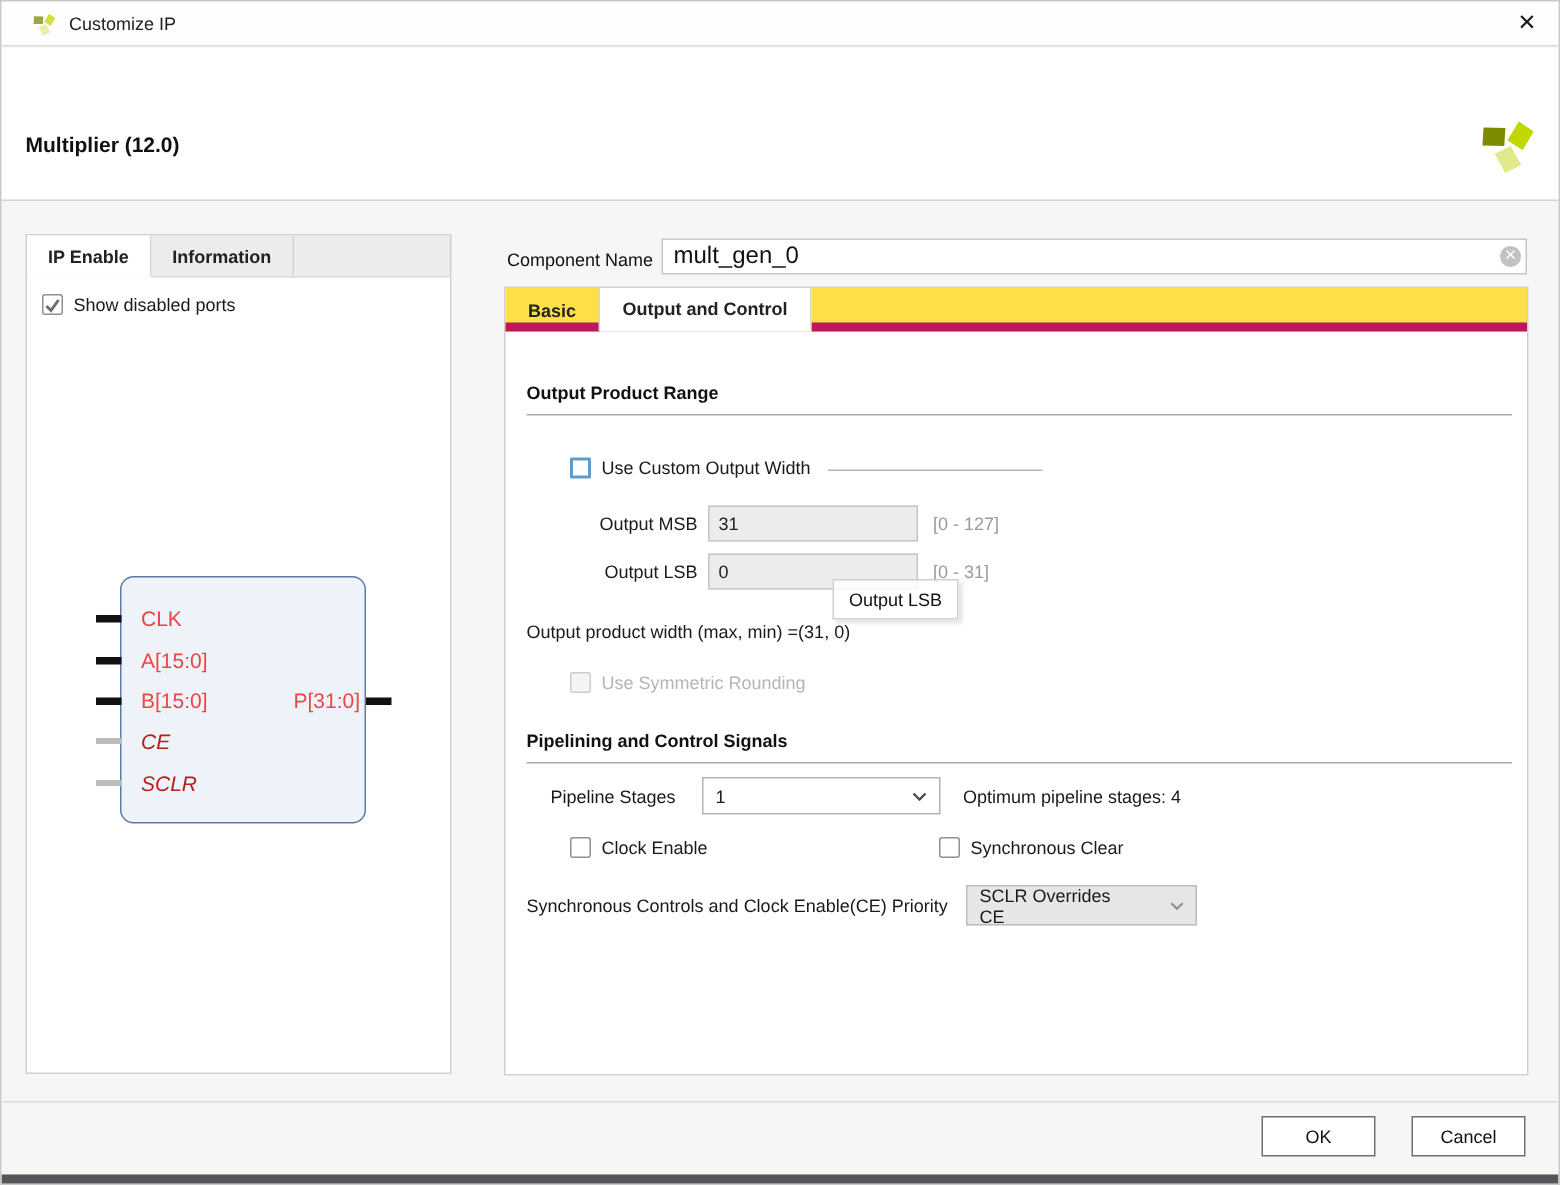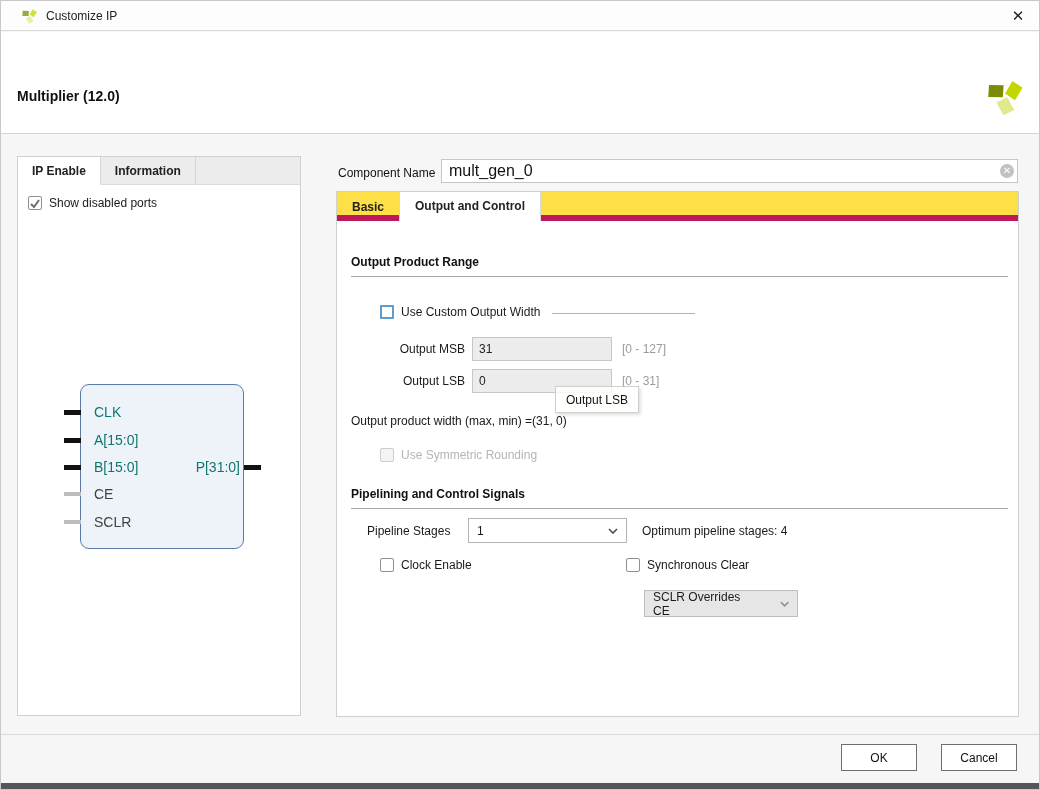--- a/index.html
+++ b/index.html
@@ -49,22 +49,22 @@
         display:inline-flex; align-items:center; justify-content:center; flex:0 0 auto; cursor:pointer; }
   .cb.blue { border:2px solid #5e9ccc; border-radius:1px; }
   .cb.disabled { border-color:#cccccc; background:#f4f4f4; cursor:default; }
   .cb svg { display:block; }
   
   .sym-box { position:absolute; left:62px; top:227px; width:164px; height:165px;
              background:#eef3fa; border:1px solid #5c7aa8; border-radius:9px; }
   .port-row { position:absolute; height:18px; display:flex; align-items:center; }
   .stub { position:absolute; height:5px; width:17px; background:#111; }
   .stub.dis { height:4px; background:#bcbcbc; }
-  .pname { font-size:14px; color:#0f766e; }
-  .pname.dis { color:#404040; }
+  .pname { font-size:14px; color:#ef4444; }
+  .pname.dis { color:#b91c1c;font-style:italic; }
   
   .comp-label { position:absolute; left:337px; top:31px; font-size:12px; color:#111; }
   .comp-input { position:absolute; left:440px; top:24px; width:577px; height:24px; background:#fff;
                 border:1px solid #c6c6c6; font-size:16px; font-family:"Liberation Sans",sans-serif;
                 padding:0 24px 0 7px; color:#111; }
   .comp-clear { position:absolute; left:999px; top:29px; width:14px; height:14px; border-radius:50%;
                 background:#c2c2c2; color:#fff; font-size:10px; line-height:14px; text-align:center; cursor:pointer; }
   
   .main-panel { position:absolute; left:335px; top:56px; width:683px; height:526px;
                 background:#ffffff; border:1px solid #d0d0d0; }
@@ -272,20 +272,23 @@
 
         <div class="row" style="left:43px; top:336px; height:16px;">
           <span class="cb"></span>
           <span style="margin-left:7px;">Clock Enable</span>
         </div>
         <div class="row" style="left:289px; top:336px; height:16px;">
           <span class="cb"></span>
           <span style="margin-left:7px;">Synchronous Clear</span>
         </div>
 
+        <div class="row" style="left:14px; top:369px; height:27px;">
+          <span>Synchronous Controls and Clock Enable(CE) Priority</span>
+        </div>
         <div class="combo gray" style="position:absolute; left:307px; top:369px; width:154px;gap:27px;">
           <span>SCLR Overrides CE</span>
           <svg width="10" height="6" viewBox="0 0 10 6">
               <polyline points="1,1 5,5 9,1" fill="none" stroke="#909090" stroke-width="1.6"></polyline>
             </svg>
         </div>
 
       </div>
     </div>
   </div>

